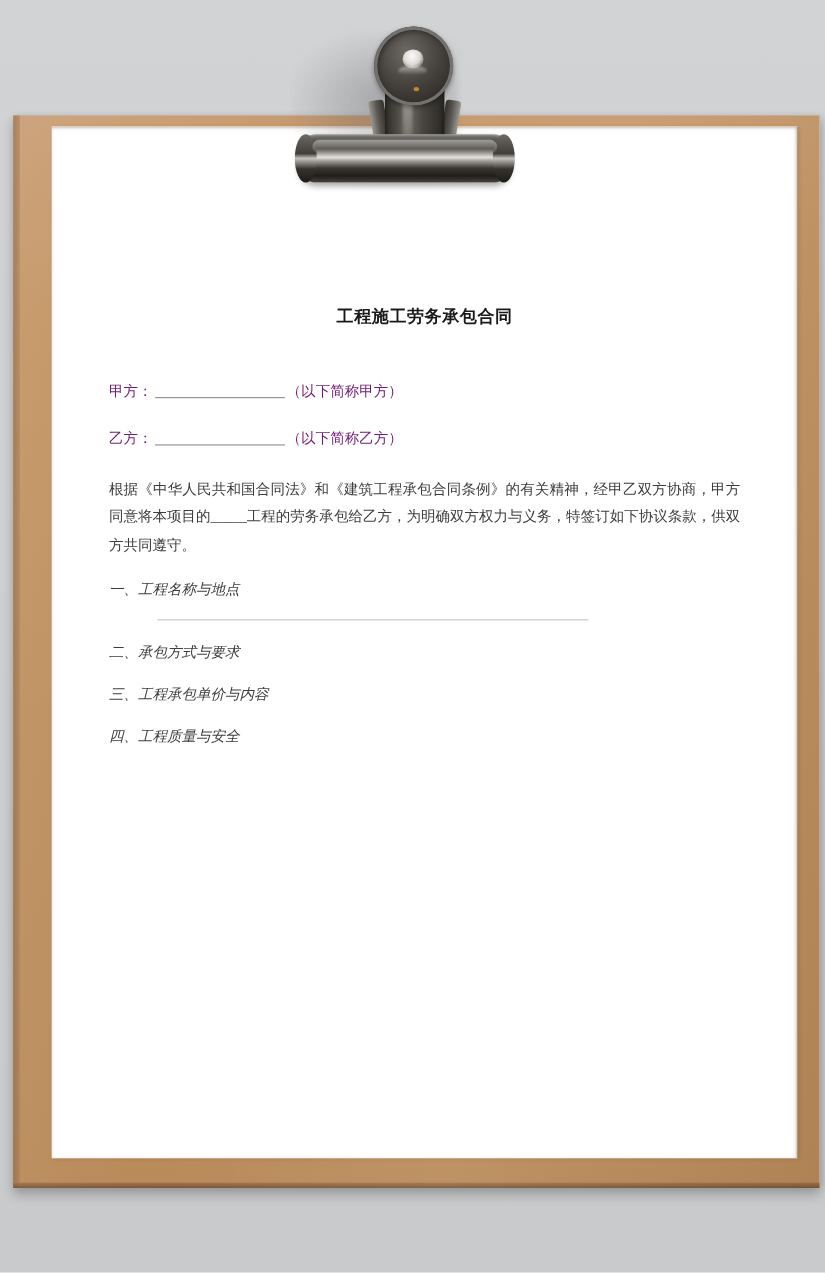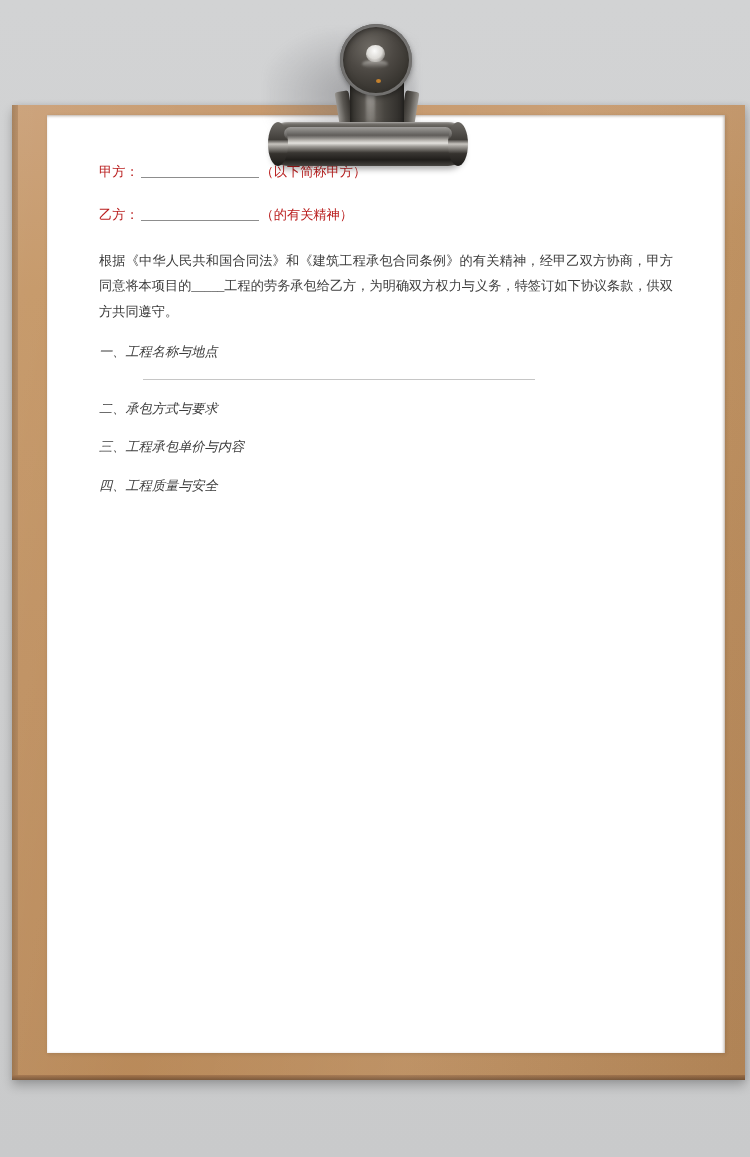--- a/index.html
+++ b/index.html
@@ -251,21 +251,21 @@
     font-weight: 700;
     font-size: 15.5px;
     letter-spacing: 0.5px;
     color: #1a1a1a;
   }
   .party-block {
     margin-top: 47px;
   }
   .party-line {
     font-size: 13.2px;
-    color: #b91c1c;
+    color: #701a75;
     line-height: 1.5;
     margin-bottom: 23px;
     white-space: nowrap;
   }
   .blank-inline {
     display: inline-block;
     width: 118px;
     border-bottom: 1px solid #8d8d8d;
     margin: 0 2px;
     vertical-align: -2px;
@@ -304,27 +304,28 @@
 <div class="scene">
 
   <div class="clipboard">
     <div class="board-edge-left"></div>
     <div class="board-edge-bottom"></div>
     <div class="board-sheen"></div>
 
     <div class="paper">
       <div class="doc">
 
+        <h1 class="doc-title">工程施工劳务承包合同</h1>
 
         <div class="party-block">
           <div class="party-line">
             <span>甲方：</span><span class="blank-inline"></span><span>（以下简称甲方）</span>
           </div>
           <div class="party-line">
-            <span>乙方：</span><span class="blank-inline"></span><span>（的有关精神）</span>
+            <span>乙方：</span><span class="blank-inline"></span><span>（以下简称乙方）</span>
           </div>
         </div>
 
         <div class="body-block">
 
           <p class="para">根据《中华人民共和国合同法》和《建筑工程承包合同条例》的有关精神，经甲乙双方协商，甲方同意将本项目的_____工程的劳务承包给乙方，为明确双方权力与义务，特签订如下协议条款，供双方共同遵守。</p>
 
           <h2 class="sec">一、工程名称与地点</h2>
           <div class="rule"></div>
 

